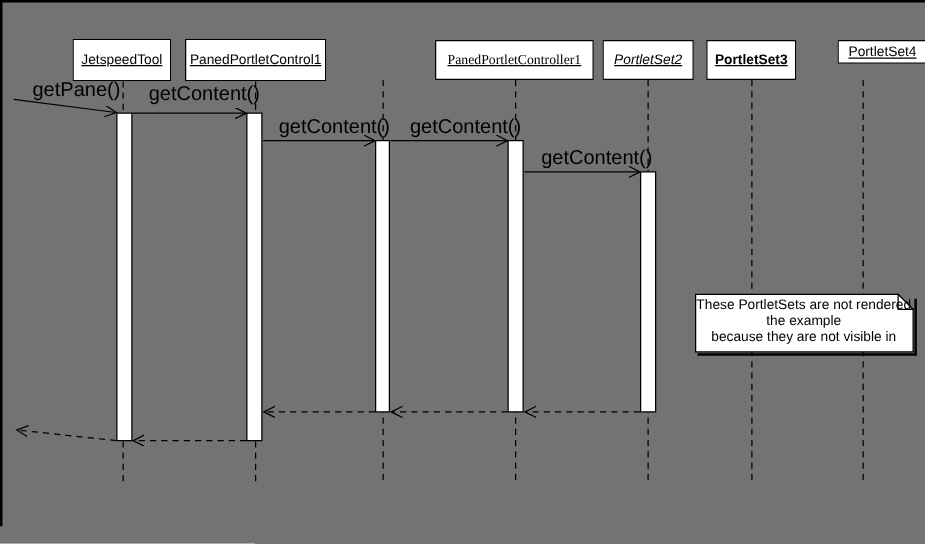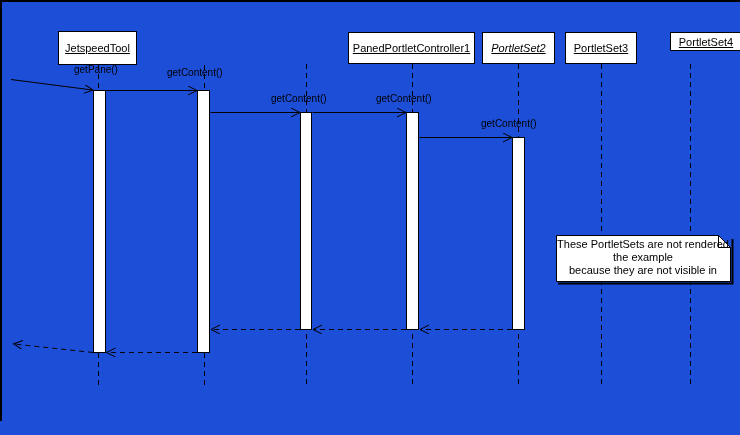--- a/index.html
+++ b/index.html
@@ -4,21 +4,21 @@
 <style>
   html, body {
     margin: 0;
     padding: 0;
     background: #ffffff;
   }
   #canvas {
     position: relative;
     width: 740px;
     height: 435px;
-    background: #1d4ed8;
+    background: #737373;
     overflow: hidden;
     font-family: "Liberation Sans", sans-serif;
   }
   #diagram-svg {
     position: absolute;
     left: 0;
     top: 0;
     z-index: 1;
   }
   .pbox {
@@ -30,26 +30,25 @@
     justify-content: center;
     font-size: 11px;
     color: #000000;
     text-decoration: underline;
     white-space: nowrap;
     z-index: 2;
     box-sizing: border-box;
   }
   .mlabel {
     position: absolute;
-    font-size: 10px;
+    font-size: 16px;
     color: #000000;
     white-space: nowrap;
     z-index: 3;
     text-align: left;
-    margin-left: 48px;
   }
   .note-text {
     position: absolute;
     left: 557px;
     top: 238px;
     width: 172px;
     z-index: 4;
     font-size: 11px;
     line-height: 13px;
     color: #000000;
@@ -109,23 +108,24 @@
     </g>
 
     <g>
       <path d="M732.5 239 L732.5 283.5 L558 283.5" stroke="#000000" stroke-width="2" fill="none"></path>
       <polygon points="556.5,235.5 718.5,235.5 730.5,247.5 730.5,281.5 556.5,281.5" fill="#ffffff" stroke="#000000" stroke-width="1"></polygon>
       <polygon points="718.5,235.5 730.5,247.5 718.5,247.5" fill="#ffffff" stroke="#000000" stroke-width="1"></polygon>
     </g>
   </svg>
 
   <div class="pbox" style="left:58px;  top:31px; width:79px;  height:34px;">JetspeedTool</div>
-  <div class="pbox" style="left:348px; top:32px; width:127px; height:32px;">PanedPortletController1</div>
+  <div class="pbox" style="left:148px; top:31px; width:113px; height:34px;">PanedPortletControl1</div>
+  <div class="pbox" style="left:348px; top:32px; width:127px; height:32px;font-family:Liberation Serif, serif;">PanedPortletController1</div>
   <div class="pbox" style="left:482px; top:32px; width:73px;  height:32px;font-style:italic;">PortletSet2</div>
-  <div class="pbox" style="left:565px; top:32px; width:72px;  height:32px;">PortletSet3</div>
+  <div class="pbox" style="left:565px; top:32px; width:72px;  height:32px;font-weight:bold;">PortletSet3</div>
   <div class="pbox" style="left:670px; top:32px; width:72px;  height:19px;">PortletSet4</div>
 
   <div class="mlabel" style="left:26px;  top:64px;">getPane()</div>
   <div class="mlabel" style="left:119px; top:67px; width:64px;">getContent()</div>
   <div class="mlabel" style="left:223px; top:93px; width:64px;">getContent()</div>
   <div class="mlabel" style="left:328px; top:93px; width:64px;">getContent()</div>
   <div class="mlabel" style="left:433px; top:118px; width:64px;">getContent()</div>
 
   <div class="note-text">
     <div>These PortletSets are not rendered</div>

